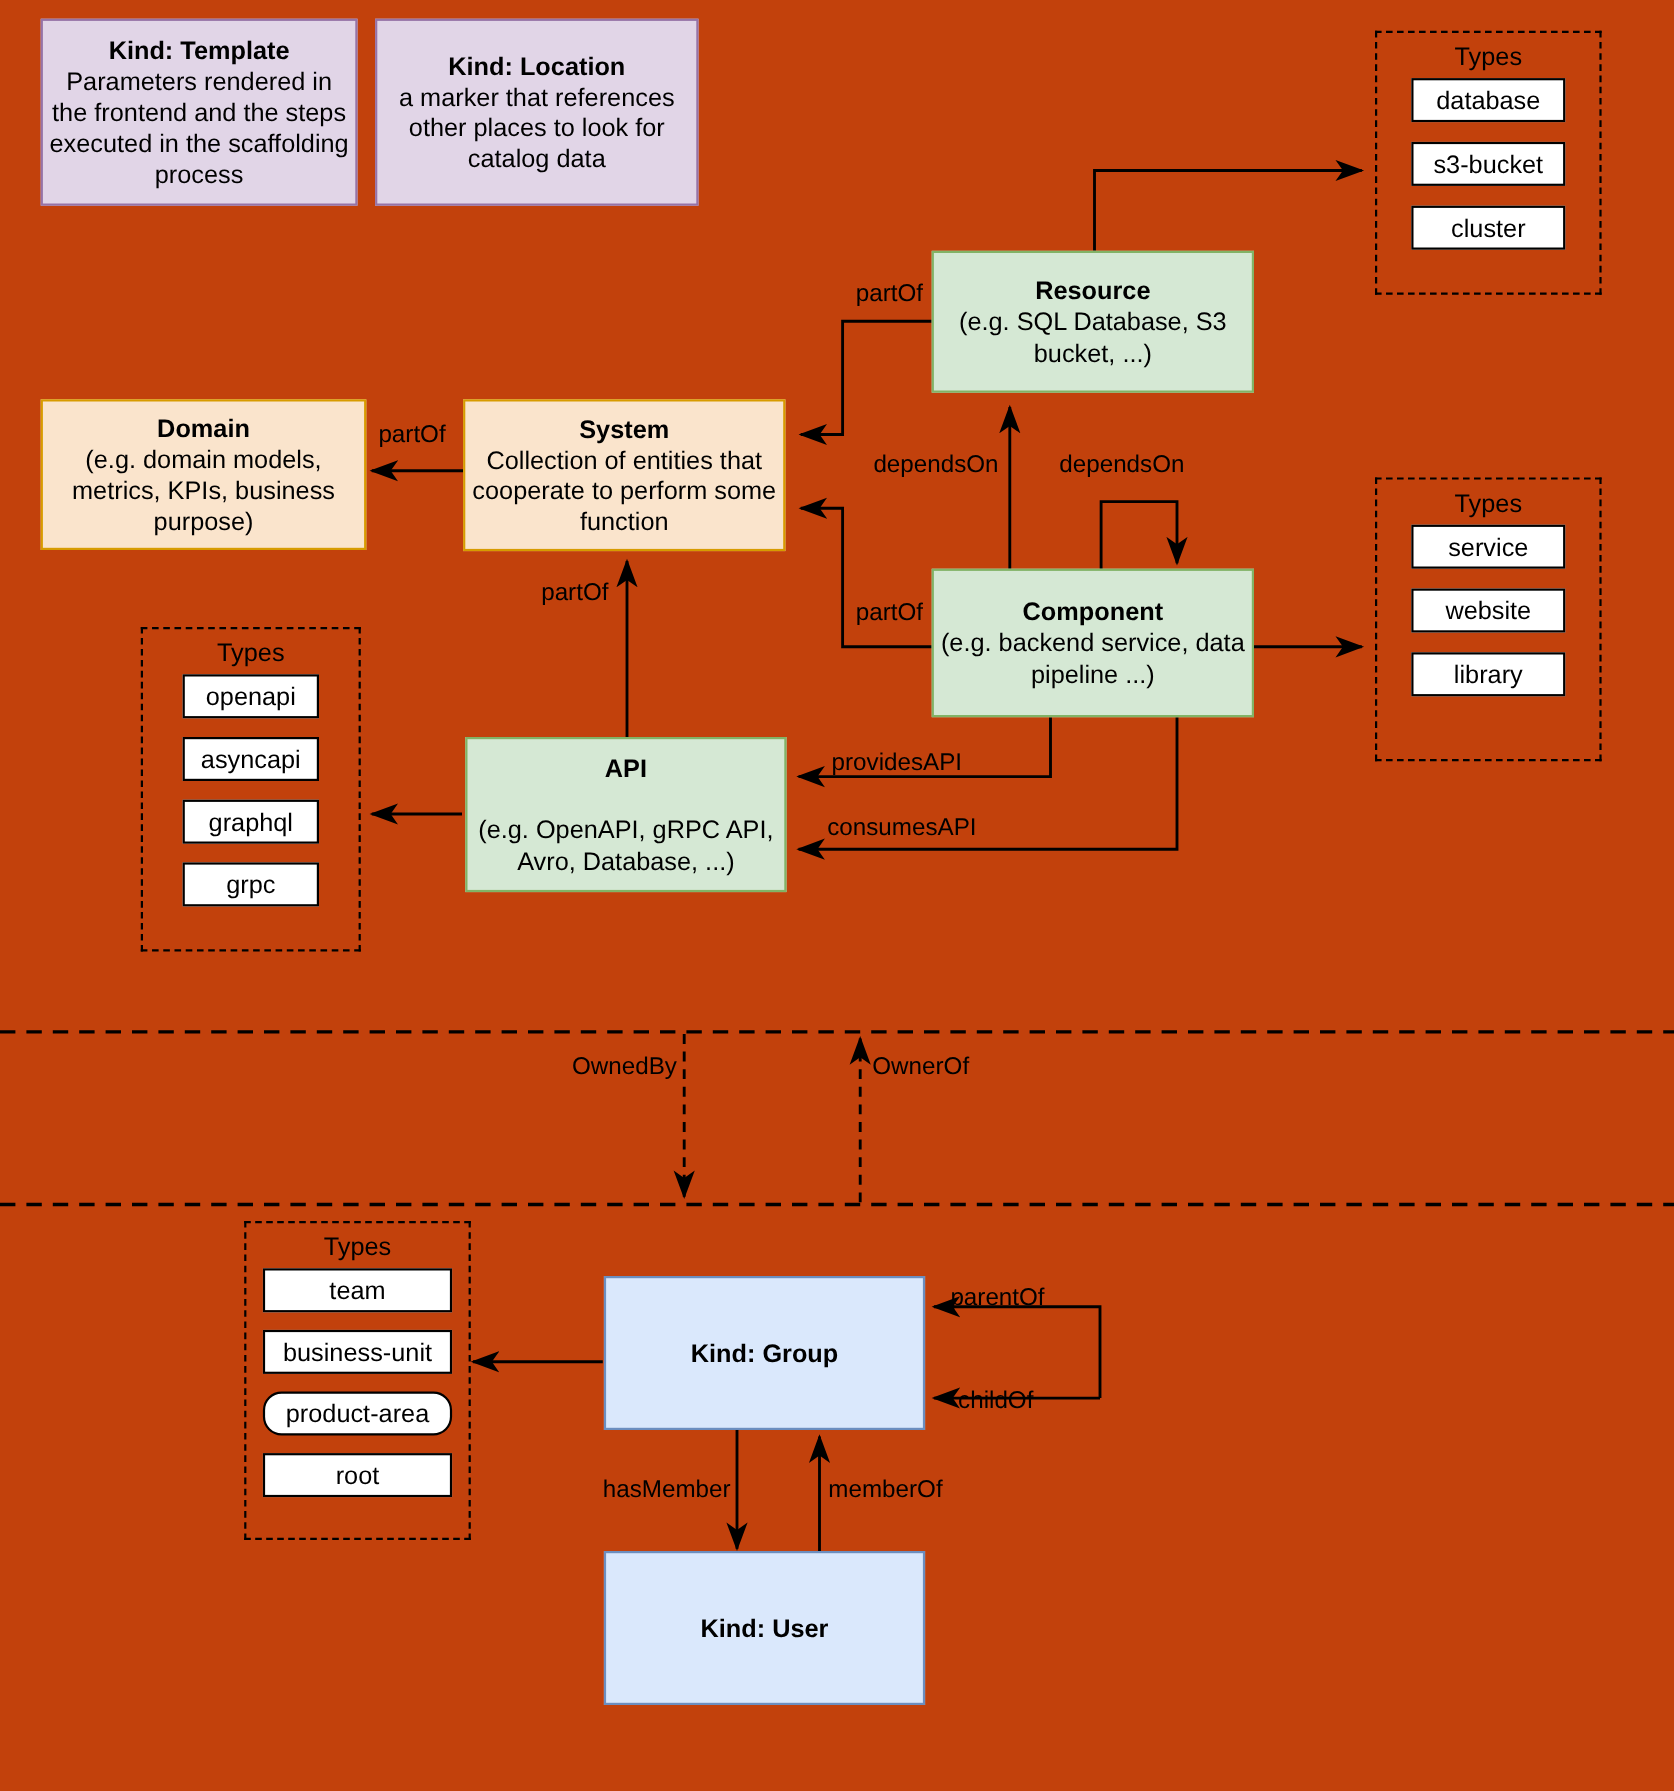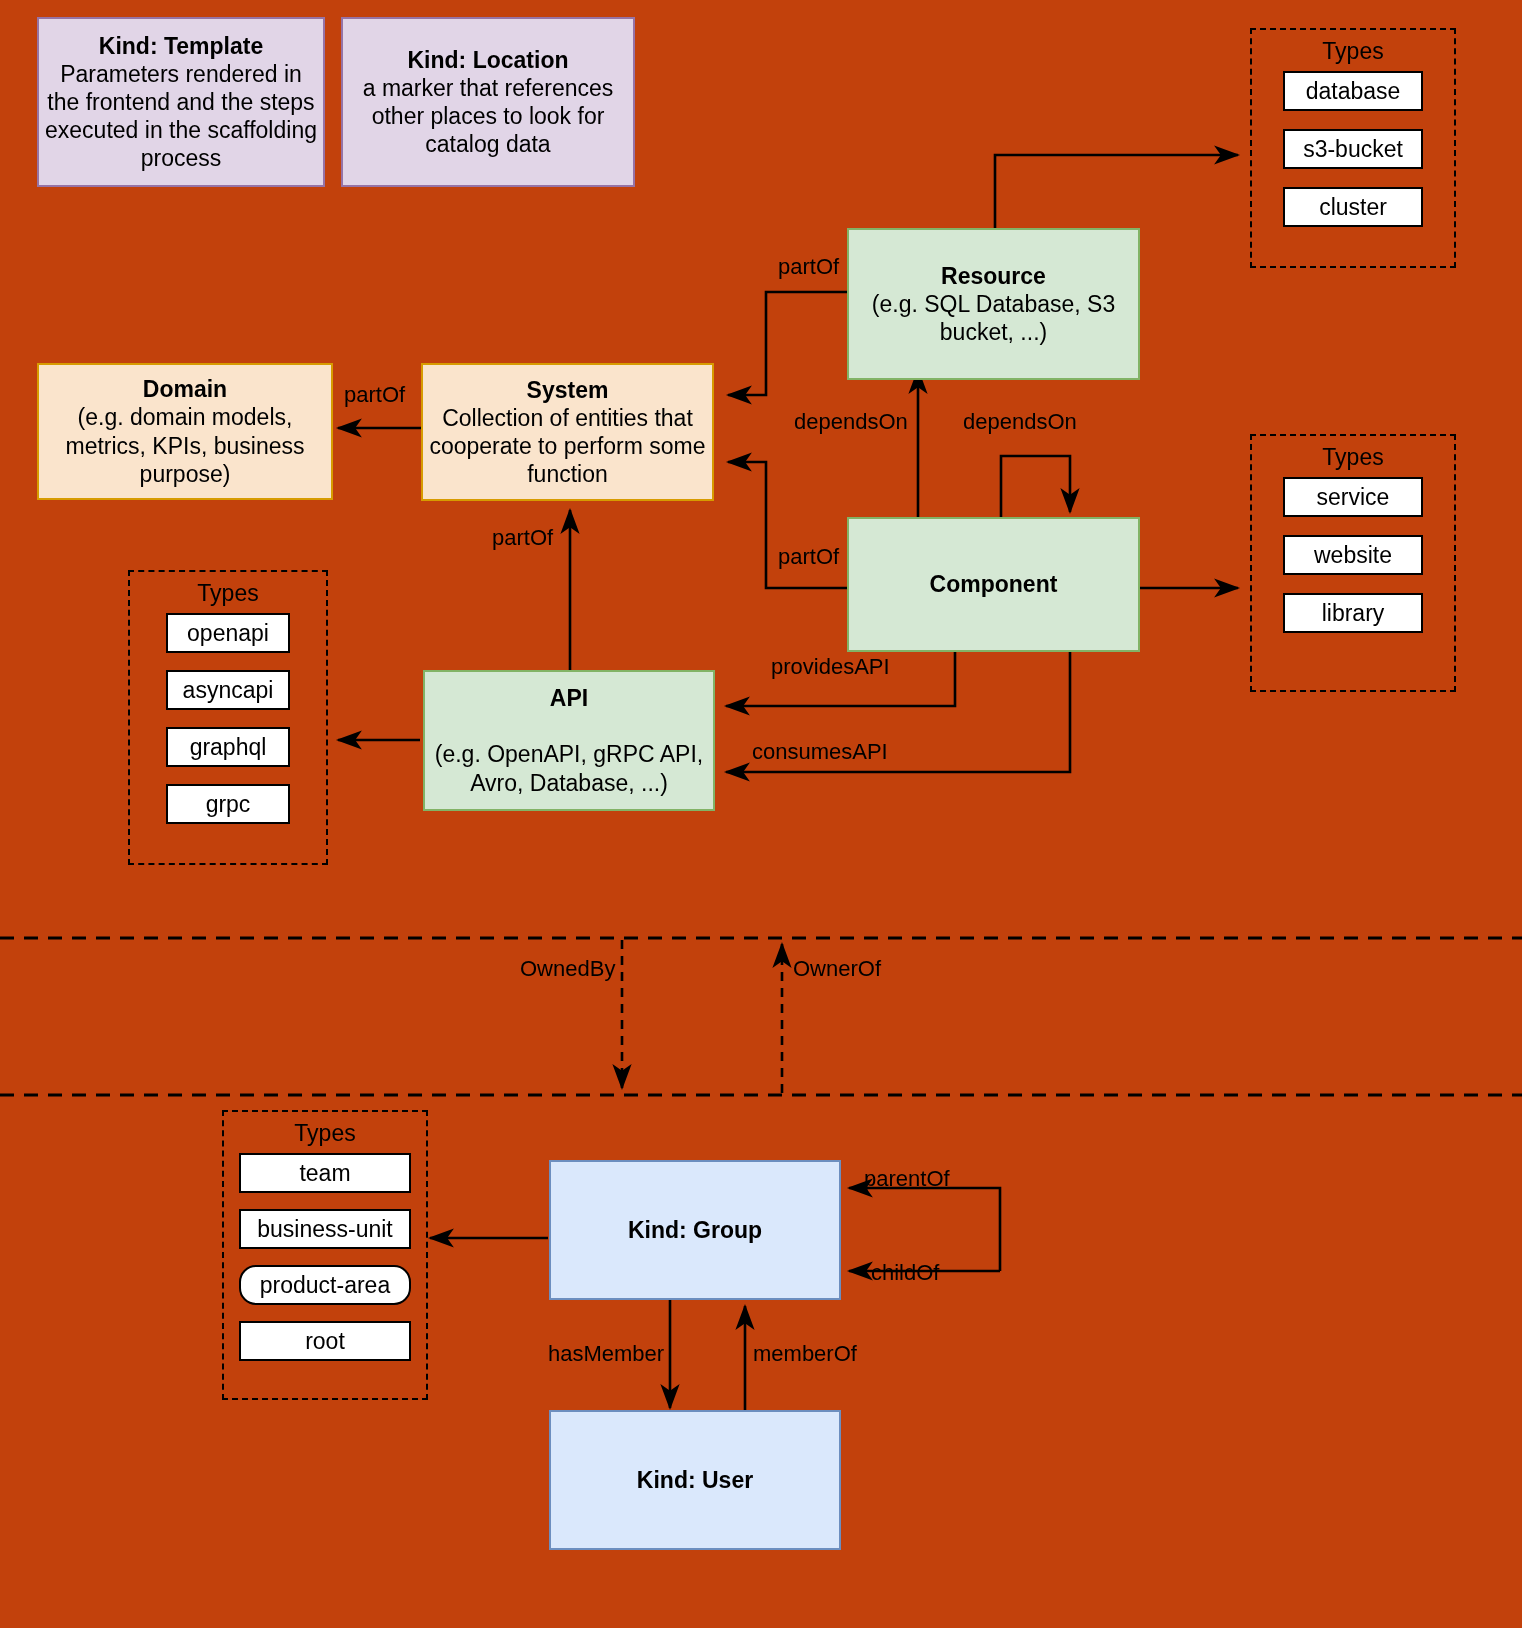--- a/index.html
+++ b/index.html
@@ -178,27 +178,28 @@
   <div class="box purple" style="left:341px; top:17px; width:294px; height:170px;">
     <div class="title">Kind: Location</div>
     <div class="sub">a marker that references other places to look for catalog data</div>
   </div>
 
   <div class="box orange" style="left:421px; top:363px; width:293px; height:138px;">
     <div class="title">System</div>
     <div class="sub">Collection of entities that cooperate to perform some function</div>
   </div>
 
-  <div class="box green" style="left:847px; top:228px; width:293px; height:152px;">
+  <div class="box green" style="left:847px; top:228px; width:293px; height:129px;">
     <div class="title">Resource</div>
     <div class="sub">(e.g. SQL Database, S3 bucket, ...)</div>
   </div>
 
   <div class="box green" style="left:847px; top:517px; width:293px; height:135px;">
     <div class="title">Component</div>
+    <div class="sub">(e.g. backend service, data pipeline ...)</div>
   </div>
 
   <div class="box green" style="left:423px; top:670px; width:292px; height:141px;gap:28px;">
     <div class="title">API</div>
     <div class="sub">(e.g. OpenAPI, gRPC API, Avro, Database, ...)</div>
   </div>
 
   <div class="box blue" style="left:549px; top:1160px; width:292px; height:140px;">
     <div class="title">Kind: Group</div>
   </div>
@@ -242,21 +243,21 @@
   <div class="lbl" style="left:344px; top:384px;">partOf</div>
 
   <div class="lbl" style="left:794px; top:411px;">dependsOn</div>
 
   <div class="lbl" style="left:963px; top:411px;">dependsOn</div>
 
   <div class="lbl" style="left:778px; top:546px;">partOf</div>
 
   <div class="lbl" style="left:492px; top:527px;">partOf</div>
 
-  <div class="lbl" style="left:756px; top:656px;margin-left:15px;">providesAPI</div>
+  <div class="lbl" style="left:756px; top:682px;">providesAPI</div>
 
   <div class="lbl" style="left:752px; top:741px;">consumesAPI</div>
 
   <div class="lbl" style="left:520px; top:958px;">OwnedBy</div>
 
   <div class="lbl" style="left:793px; top:958px;">OwnerOf</div>
 
   <div class="lbl" style="left:864px; top:1168px;">parentOf</div>
 
   <div class="lbl" style="left:871px; top:1262px;">childOf</div>

